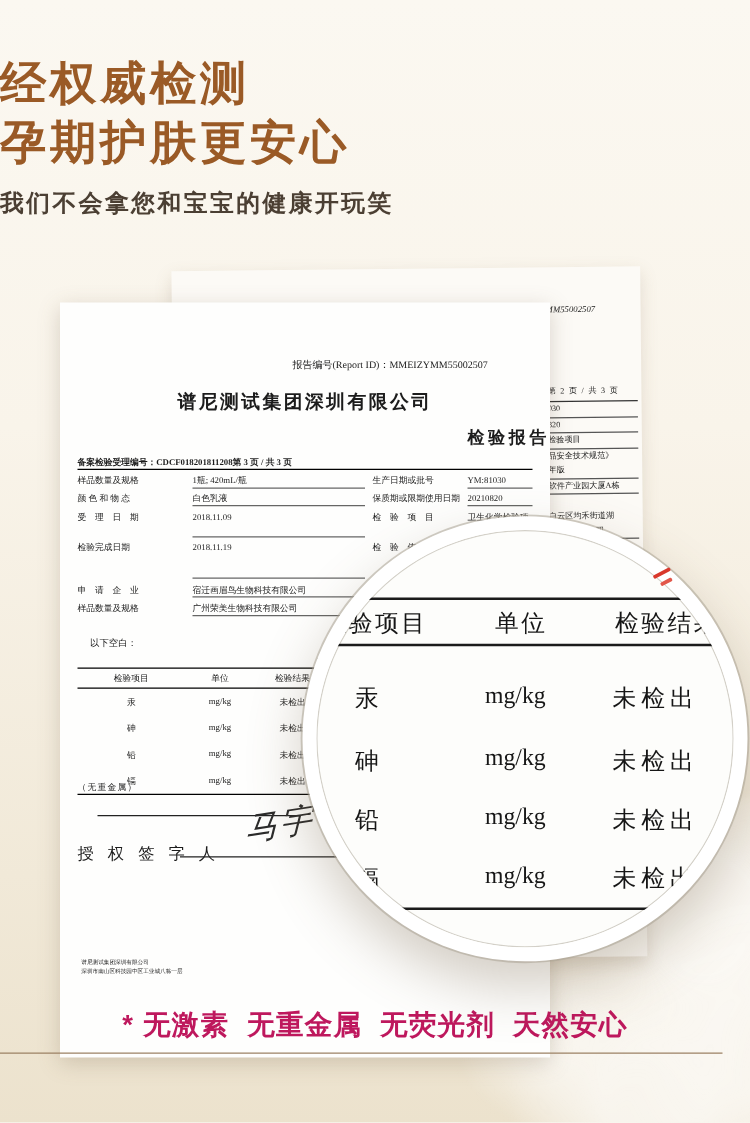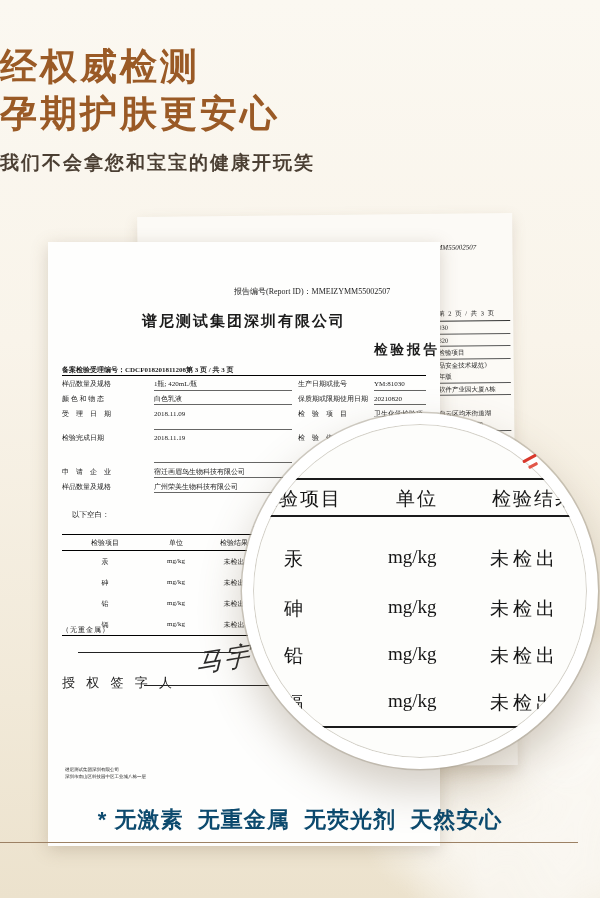--- a/index.html
+++ b/index.html
@@ -90,21 +90,21 @@
   .mg-h{position:absolute;top:62px;font-size:19px;letter-spacing:2px;white-space:nowrap;}
   .mg-h1{left:5px;}
   .mg-h2{left:143px;}
   .mg-h3{left:239px;}
   .mg-row{position:absolute;left:0;right:0;height:24px;font-size:19px;}
   .mg-i{position:absolute;left:31px;}
   .mg-u{position:absolute;left:135px;letter-spacing:0;}
   .mg-r{position:absolute;left:237px;letter-spacing:4px;white-space:nowrap;}
   
   .tagline{position:absolute;top:805px;left:0;width:100%;text-align:center;z-index:5;
-    font-size:22px;font-weight:bold;color:#0c4a6e;letter-spacing:1px;white-space:pre;}
+    font-size:22px;font-weight:bold;color:#be185d;letter-spacing:1px;white-space:pre;}
   .tag-divider{position:absolute;top:842px;left:0;width:578px;height:1px;background:#9c8164;z-index:5;}
 </style>
 </head>
 <body>
 
 <div class="swirl"></div>
 
 <div class="hero">
   <div class="hero-t">经权威检测</div>
   <div class="hero-t">孕期护肤更安心</div>

